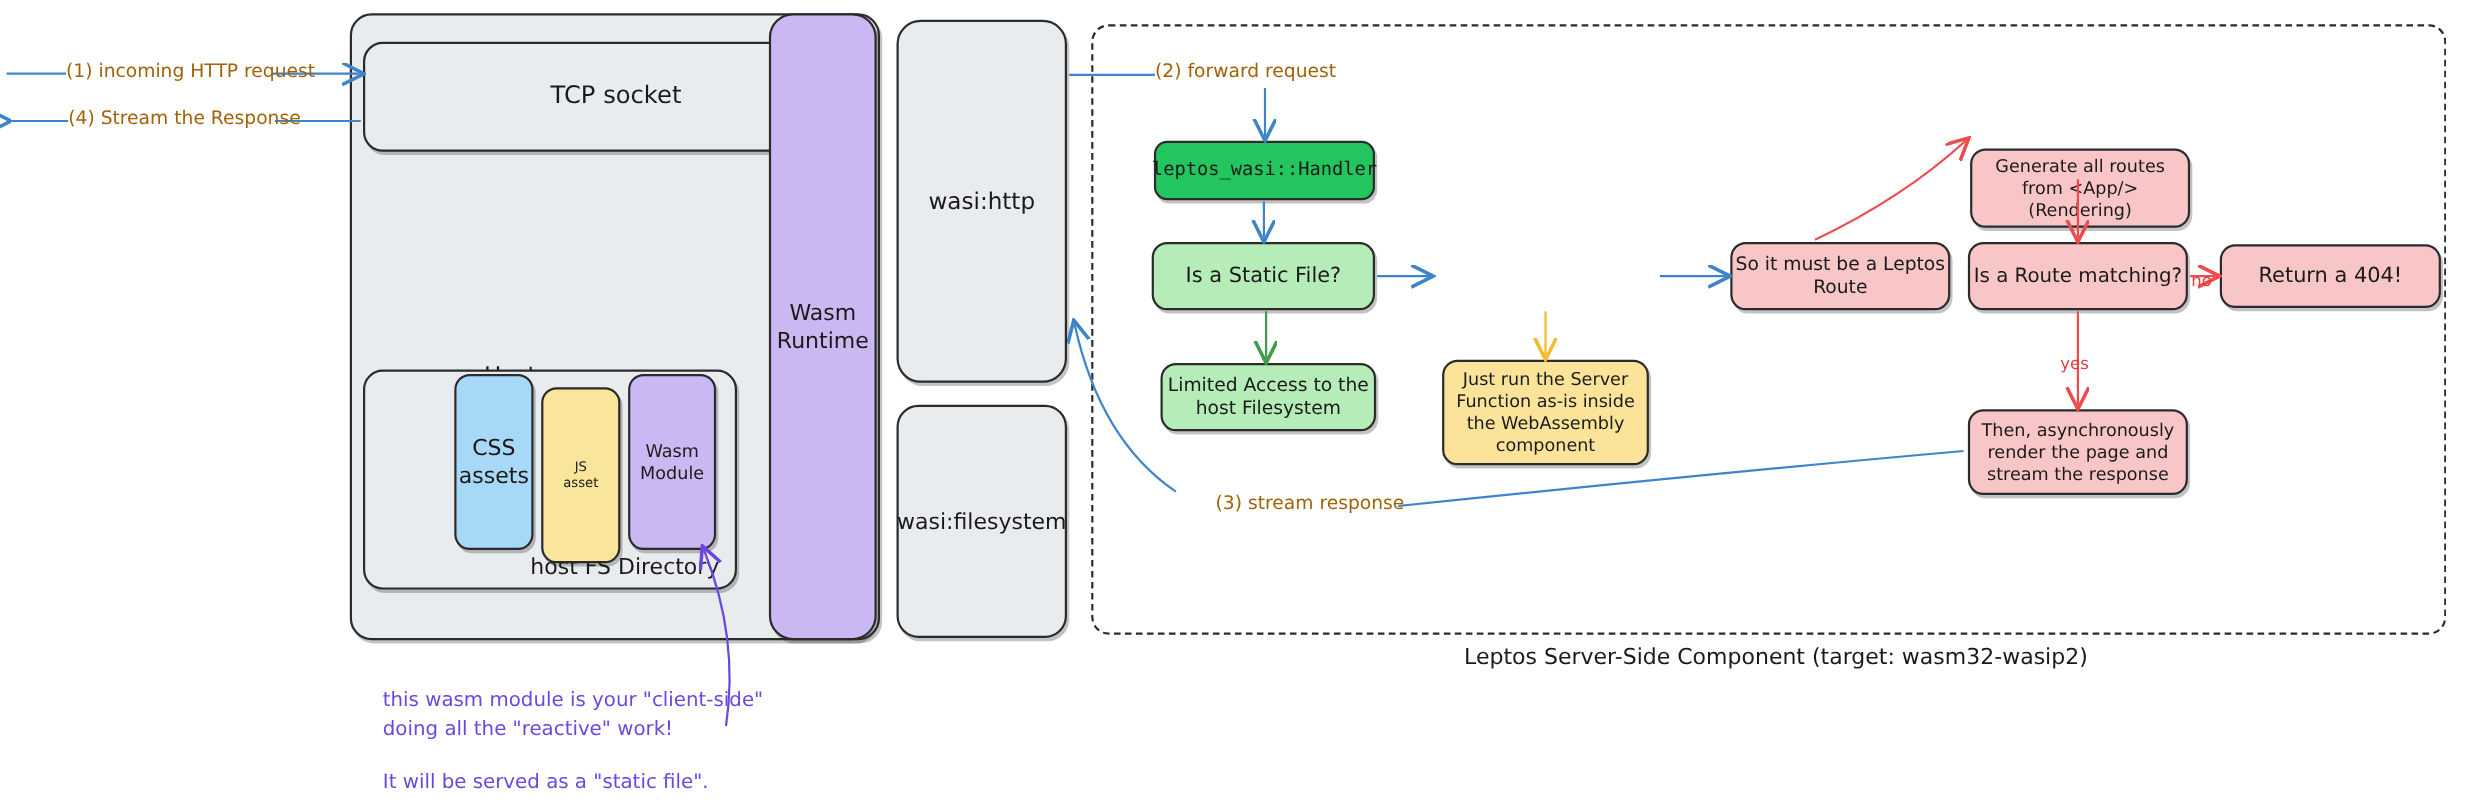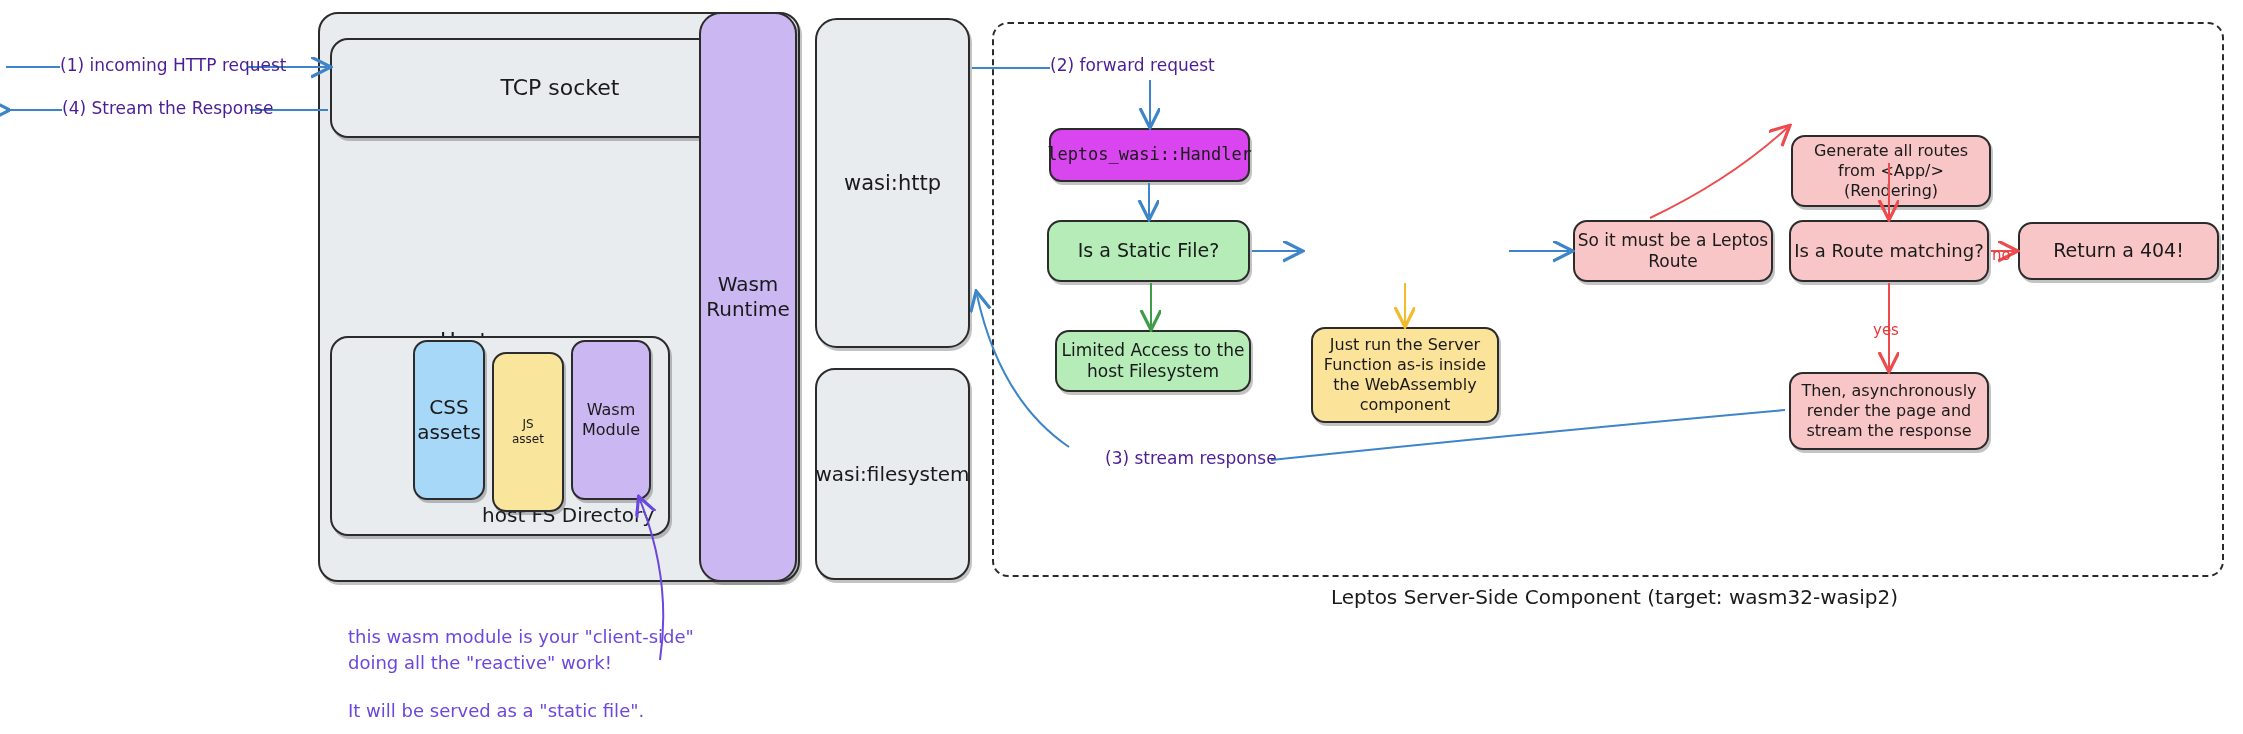--- a/index.html
+++ b/index.html
@@ -4,34 +4,34 @@
 <style>
   html,body{margin:0;padding:0;background:#ffffff;}
   body{width:2243px;height:734px;overflow:hidden;font-family:"DejaVu Sans","Liberation Sans",sans-serif;}
   #stage{position:relative;width:2243px;height:734px;background:#fff;}
 
   .box{position:absolute;box-sizing:border-box;border:2.5px solid #2b2b2b;border-radius:14px;
        display:flex;align-items:center;justify-content:center;text-align:center;
        font-family:"DejaVu Sans","Liberation Sans",sans-serif;color:#1a1a1a;line-height:1.25;
        box-shadow:2px 3px 0 rgba(40,40,40,.28);}
   .grey{background:#e8ecef;}
-  .white{background:#d946ef;}
+  .white{background:#22c55e;}
   .green{background:#b5ecb8;}
   .yellow{background:#fbe49a;}
   .red{background:#f9c6c7;}
   .purple{background:#cbb8f2;}
   .blue{background:#a8d8f8;}
   .lyellow{background:#f9e59b;}
 
   .mono{font-family:"DejaVu Sans Mono","Liberation Mono",monospace;}
 
   .dashed{position:absolute;box-sizing:border-box;border:2.5px dashed #2b2b2b;border-radius:16px;background:transparent;}
 
   .plain{position:absolute;white-space:pre;}
-  .lbl-blue{color:#4c1d95;}
+  .lbl-blue{color:#a16207;}
   .lbl-red{color:#e8393c;}
   .lbl-purple{color:#6c47dd;}
   .caption{color:#1a1a1a;margin-top:48px;}
 
   svg.ov{position:absolute;left:0;top:0;width:2243px;height:734px;overflow:visible;pointer-events:none;}
 </style>
 </head>
 <body>
 
 <div id="stage">

